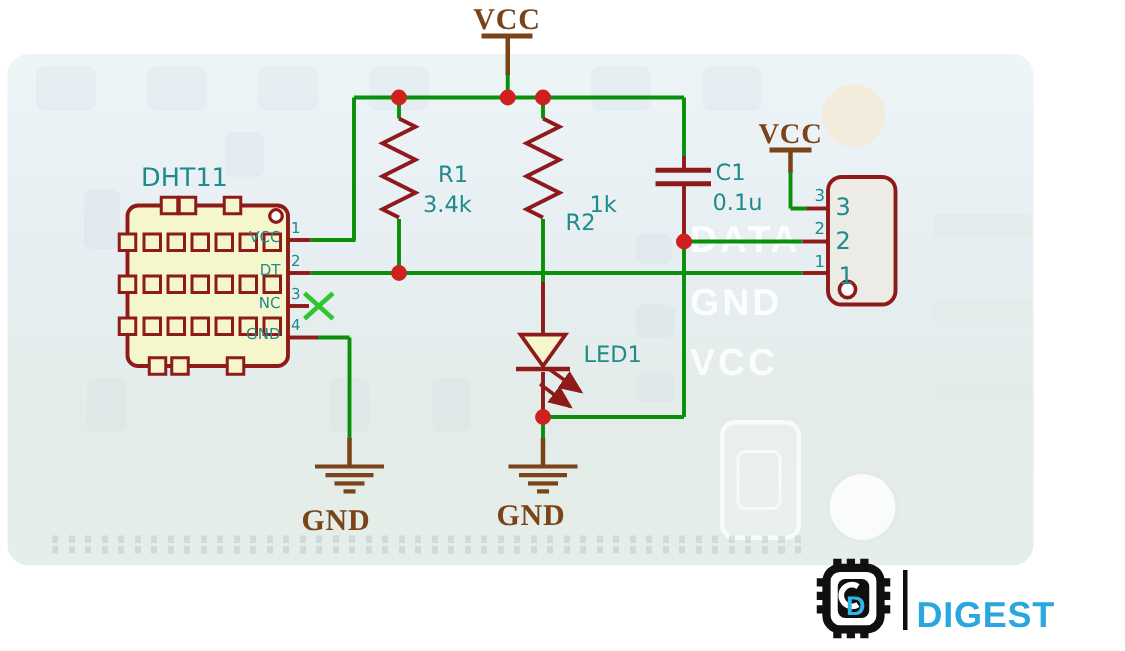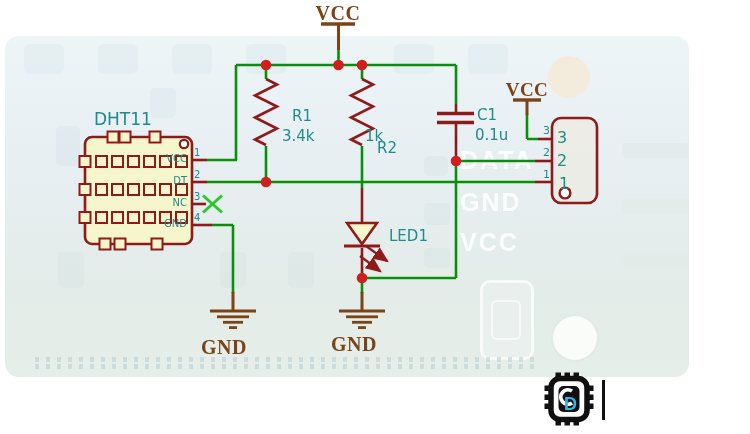--- a/index.html
+++ b/index.html
@@ -202,21 +202,21 @@
   <div class="abs serifpow" style="left:306px;top:3px;width:64px;text-align:center;">VCC</div>
   <div class="abs serifpow" style="left:495px;top:80px;width:64px;text-align:center;font-size:19px;">VCC</div>
   <div class="abs serifpow" style="left:201px;top:337px;">GND</div>
   <div class="abs serifpow" style="left:331px;top:334px;">GND</div>
 
   <div class="abs teal big" style="left:94px;top:111px;">DHT11</div>
 
   <div class="abs teal ref" style="left:292px;top:109px;">R1</div>
   <div class="abs teal ref" style="left:282px;top:129px;">3.4k</div>
   <div class="abs teal ref" style="left:377px;top:109px;margin-top:32px;">R2</div>
-  <div class="abs teal ref" style="left:365px;top:129px;">1k</div>
+  <div class="abs teal ref" style="left:393px;top:129px;">1k</div>
   <div class="abs teal ref" style="left:477px;top:108px;">C1</div>
   <div class="abs teal ref" style="left:475px;top:128px;">0.1u</div>
   <div class="abs teal ref" style="left:389px;top:229px;">LED1</div>
 
   <div class="abs teal pinname" style="left:157px;top:154px;">VCC</div>
   <div class="abs teal pinname" style="left:157px;top:176px;">DT</div>
   <div class="abs teal pinname" style="left:157px;top:198px;">NC</div>
   <div class="abs teal pinname" style="left:157px;top:219px;">GND</div>
 
   <div class="abs teal pinnum" style="left:194px;top:148px;">1</div>
@@ -246,15 +246,16 @@
         <rect x="42.5" y="13.5" width="7" height="5.5"></rect>
           <rect x="42.5" y="22.5" width="7" height="5.5"></rect>
           <rect x="42.5" y="31.5" width="7" height="5.5"></rect>
       </g>
       <rect x="7" y="6.5" width="36" height="41" rx="9" fill="#ffffff" stroke="#101010" stroke-width="5.5"></rect>
       <rect x="14.5" y="14" width="21" height="26" rx="5" fill="#101010"></rect>
       <path d="M28,19 A7.2,7.2 0 1 0 28,31" fill="none" stroke="#ffffff" stroke-width="3.8"></path>
       <text x="20" y="38" font-family="Liberation Sans, sans-serif" font-size="18" font-weight="800" fill="#2fb6ea">D</text>
     </svg>
     <div class="abs logo-divider" style="left:64px;top:14px;height:40px;"></div>
+    <div class="abs logo-word2" style="left:73px;top:33px;">DIGEST</div>
   </div>
 
 </div>
 
 </body></html>

